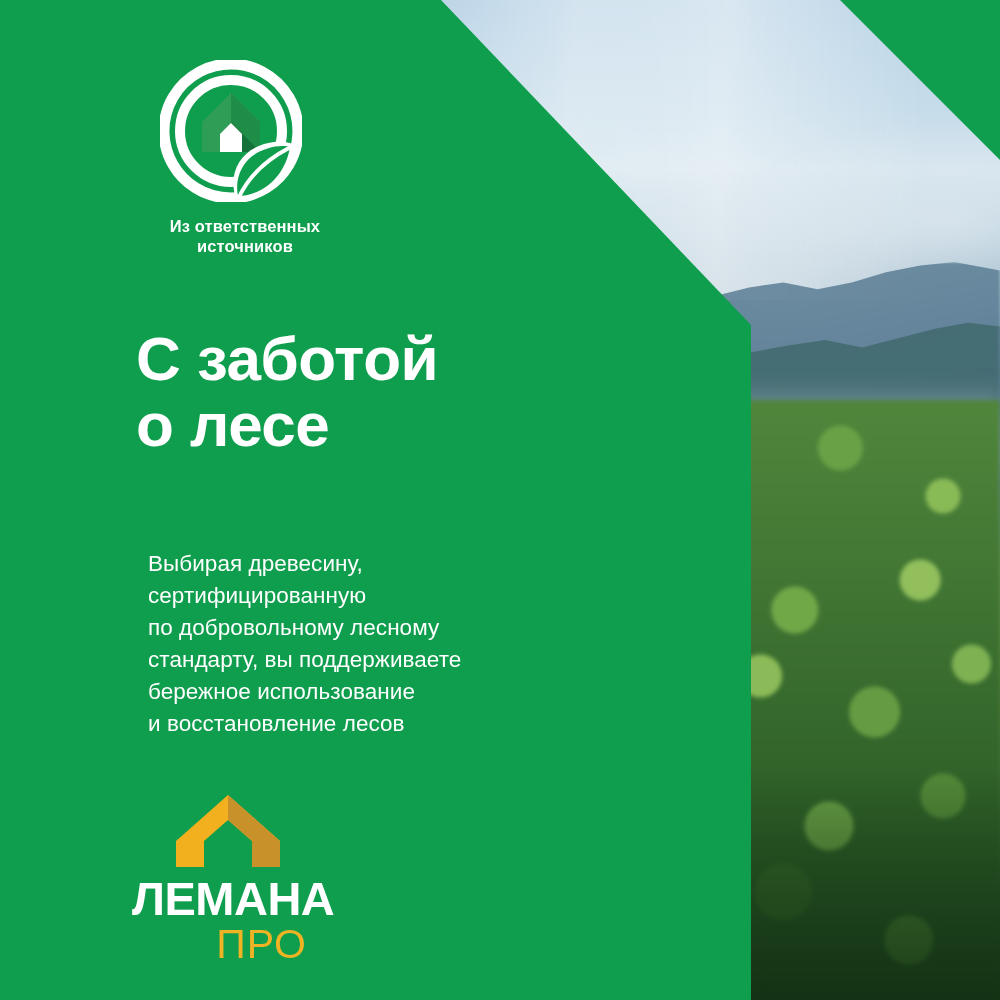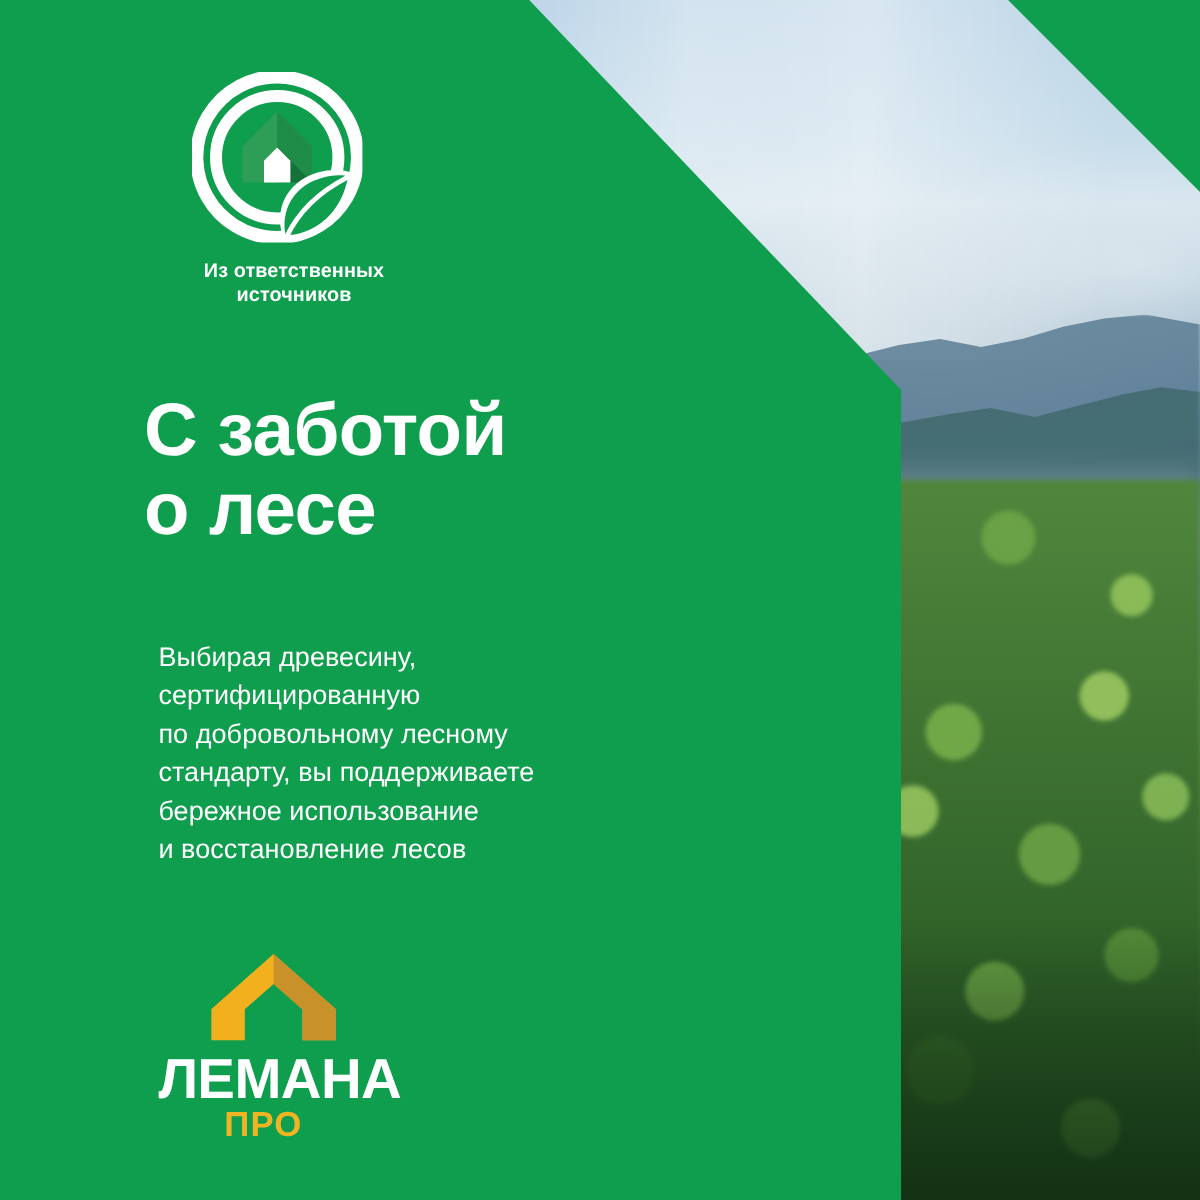--- a/index.html
+++ b/index.html
@@ -121,34 +121,34 @@
     text-align:center;
     color:#ffffff;
     font-size:16.5px;
     font-weight:700;
     line-height:1.22;
     letter-spacing:.1px;
   }
 
   
   .headline{
-    position:absolute;left:120px;top:326px;
+    position:absolute;left:136px;top:326px;
     margin:0;
     color:#ffffff;
     font-size:62px;
     font-weight:700;
     line-height:1.07;
     letter-spacing:-.5px;
     white-space:pre-line;
   }
 
   
   .body-copy{
     position:absolute;left:132px;top:532px;
-    margin:0;
+    margin:16px;
     color:#ffffff;
     font-size:22.5px;
     font-weight:400;
     line-height:1.42;
     letter-spacing:.05px;
     white-space:pre-line;
   }
 
   
   .brand{position:absolute;left:132px;top:795px;width:200px;}
@@ -158,25 +158,25 @@
     color:#ffffff;
     font-size:47px;
     font-weight:700;
     letter-spacing:-.5px;
     line-height:1;
     text-align:right;
   }
   .brand-sub{
     margin:2px 0 0 0;
     color:#f0b323;
-    font-size:29px;
-    font-weight:700;
+    font-size:41px;
+    font-weight:400;
     letter-spacing:1px;
     line-height:1;
-    text-align:center;
+    text-align:right;
     width:175px;
   }
 </style>
 </head>
 <body>
 
 <div class="poster">
 
   <div class="photo">
     <div class="clouds"></div>

